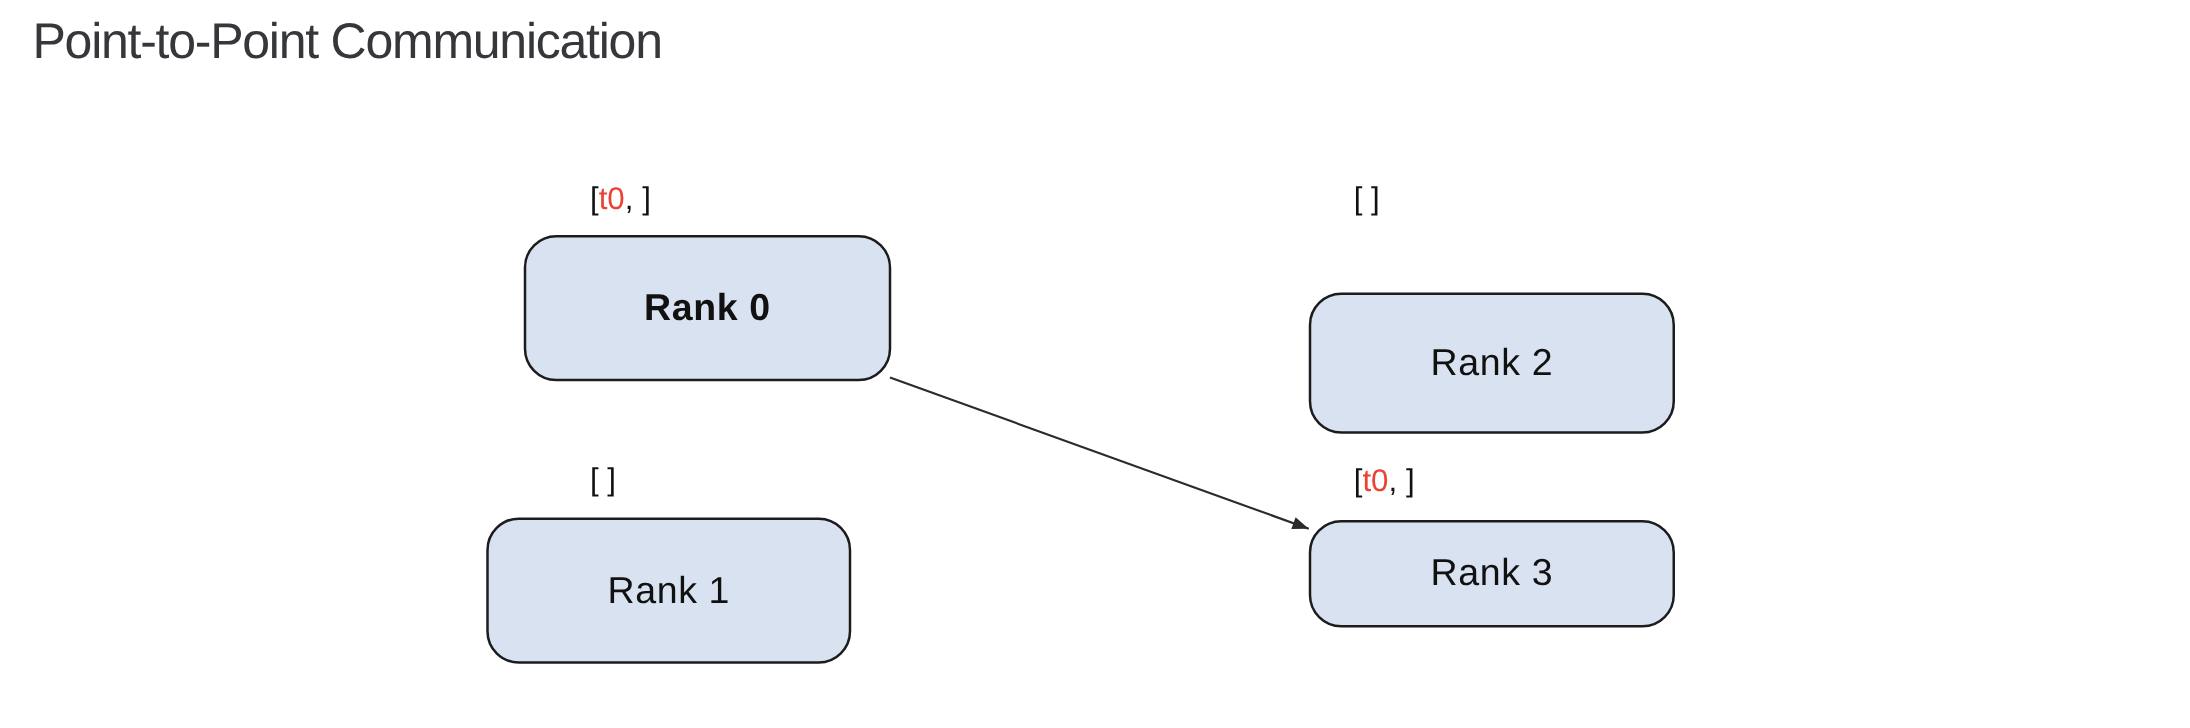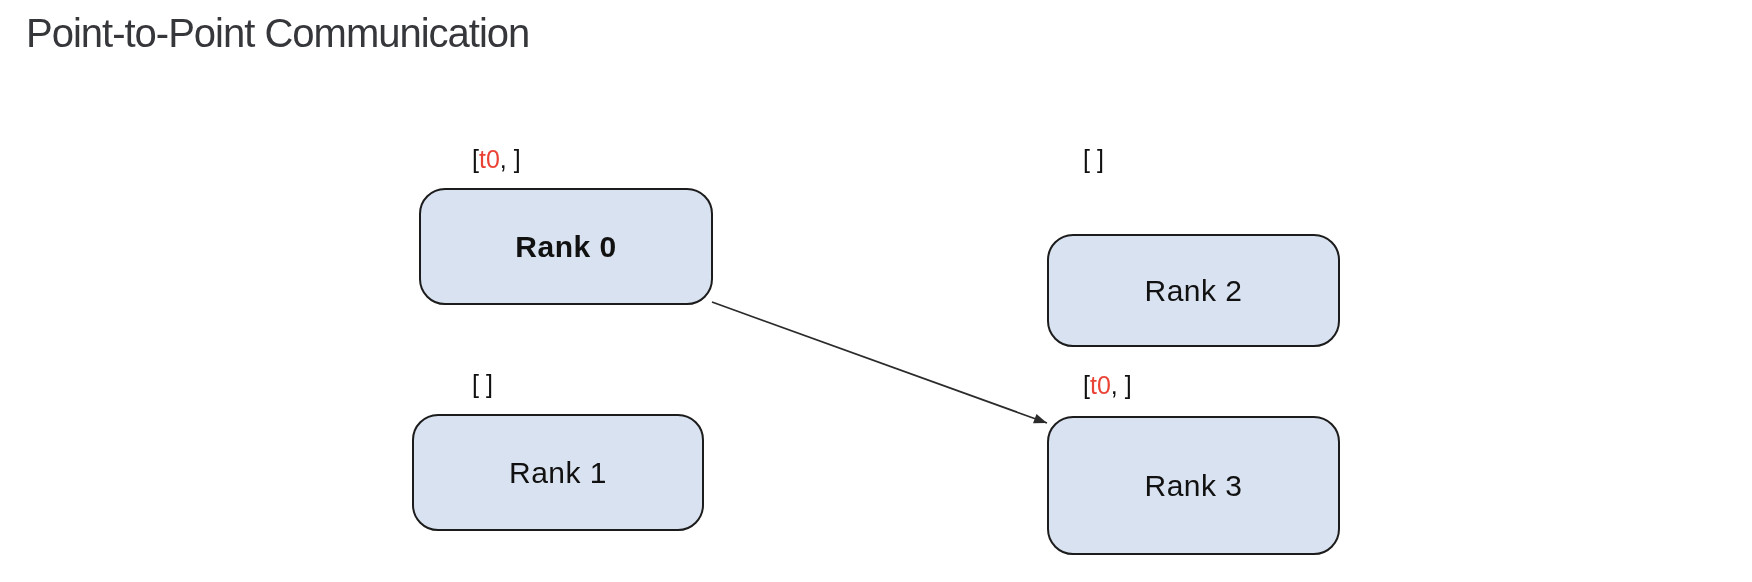--- a/index.html
+++ b/index.html
@@ -64,22 +64,22 @@
     line-height: 1.06;
     color: var(--label-text, #111111);
     white-space: pre;
   }
   .buffer-tag {
     color: var(--tag-red, #ea4335);
   }
   
   #node-rank-0 { left: 419px; top: 188px; width: 294px; height: 117px; font-weight: bold; }
   #node-rank-2 { left: 1047px; top: 190px; width: 293px; height: 113px; margin-top: 44px; }
-  #node-rank-1 { left: 412px; top: 414px; width: 292px; height: 117px; }
-  #node-rank-3 { left: 1047px; top: 416px; width: 293px; height: 139px; }
+  #node-rank-1 { left: 389px; top: 414px; width: 292px; height: 117px; }
+  #node-rank-3 { left: 1047px; top: 416px; width: 293px; height: 86px; }
   #buffer-rank-0 { left: 472px; top: 146px; }
   #buffer-rank-2 { left: 1083px; top: 146px; }
   #buffer-rank-1 { left: 472px; top: 371px; }
   #buffer-rank-3 { left: 1083px; top: 372px; }
 </style>
 </head>
 <body>
 
 <div class="canvas">
 

